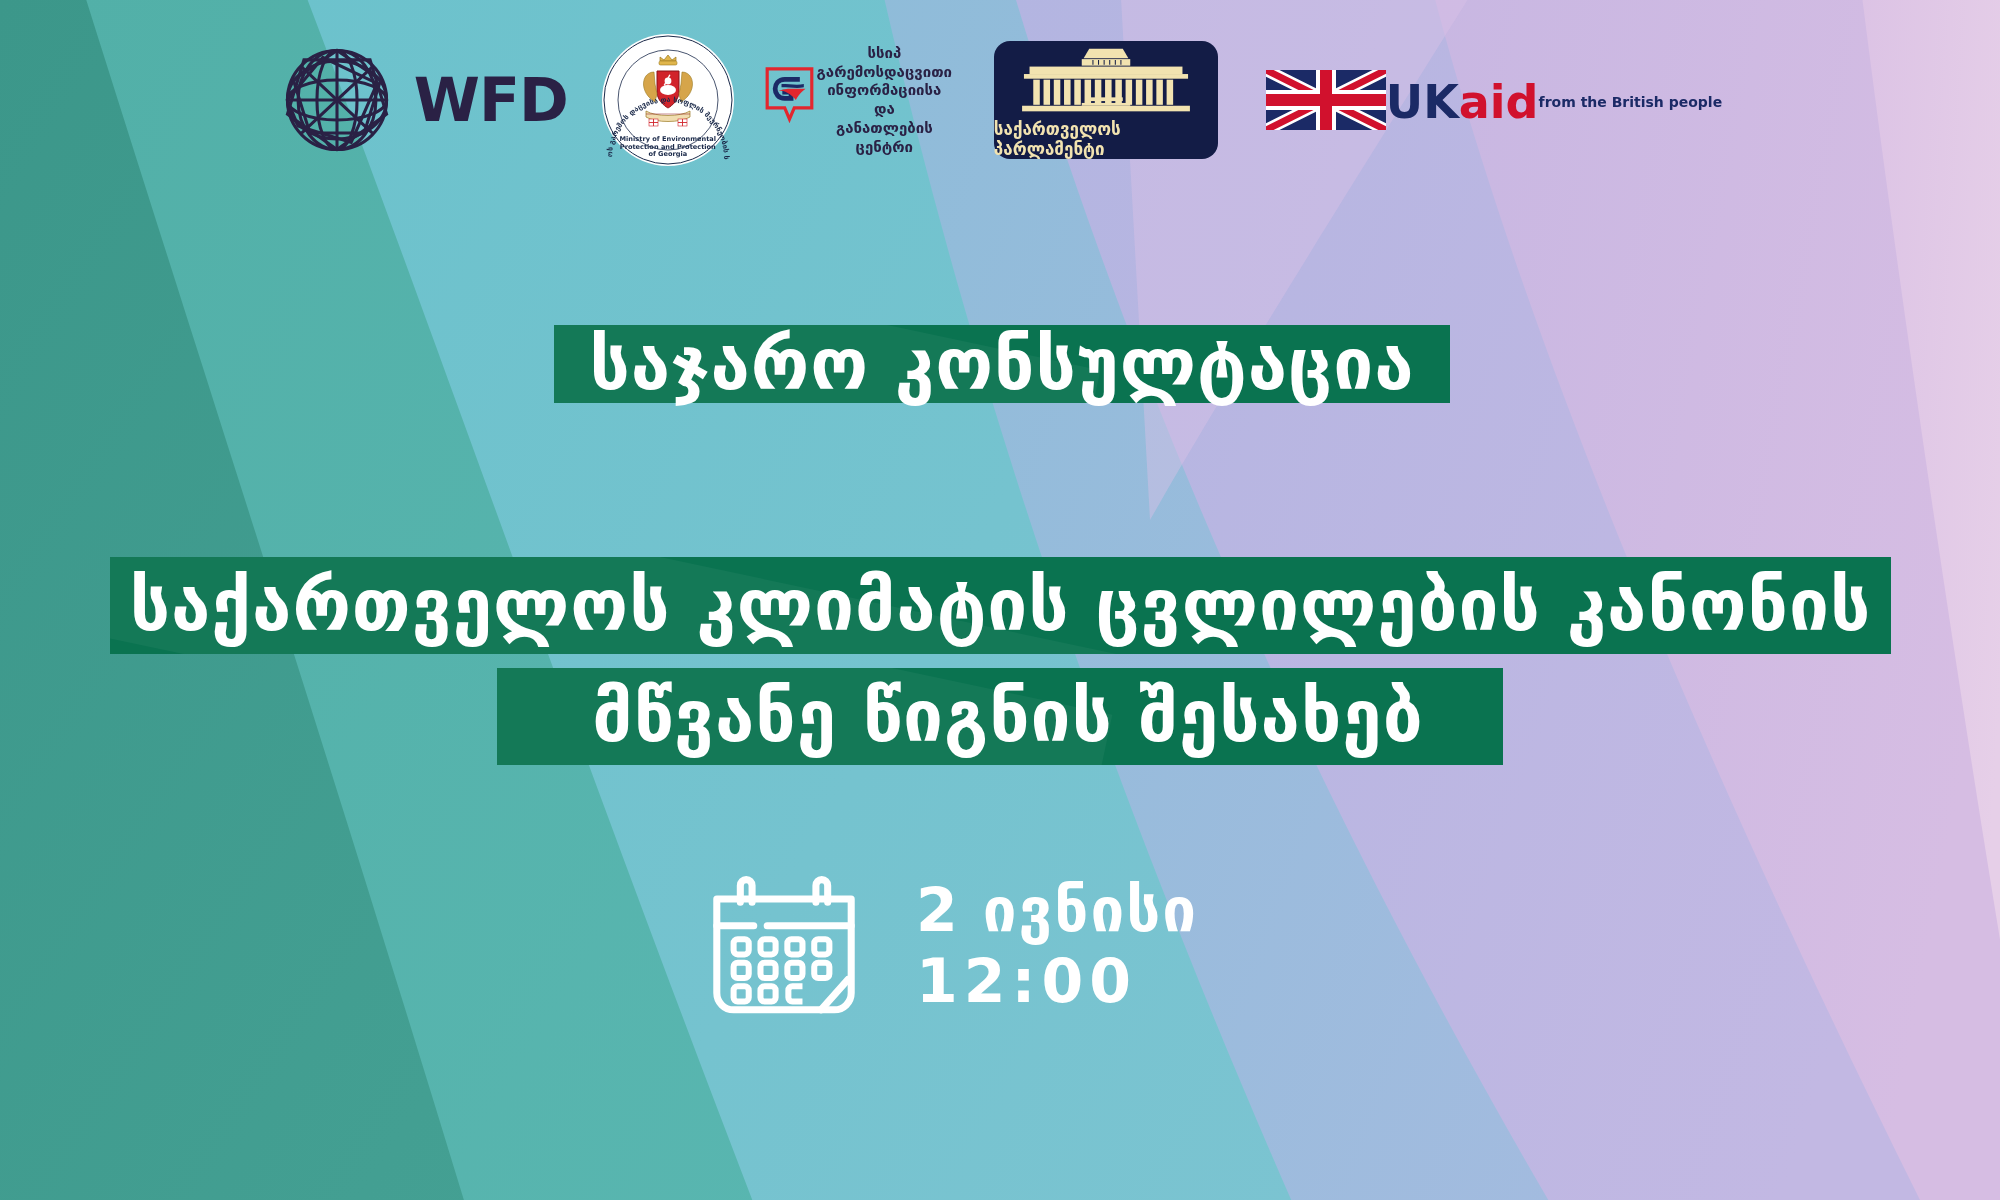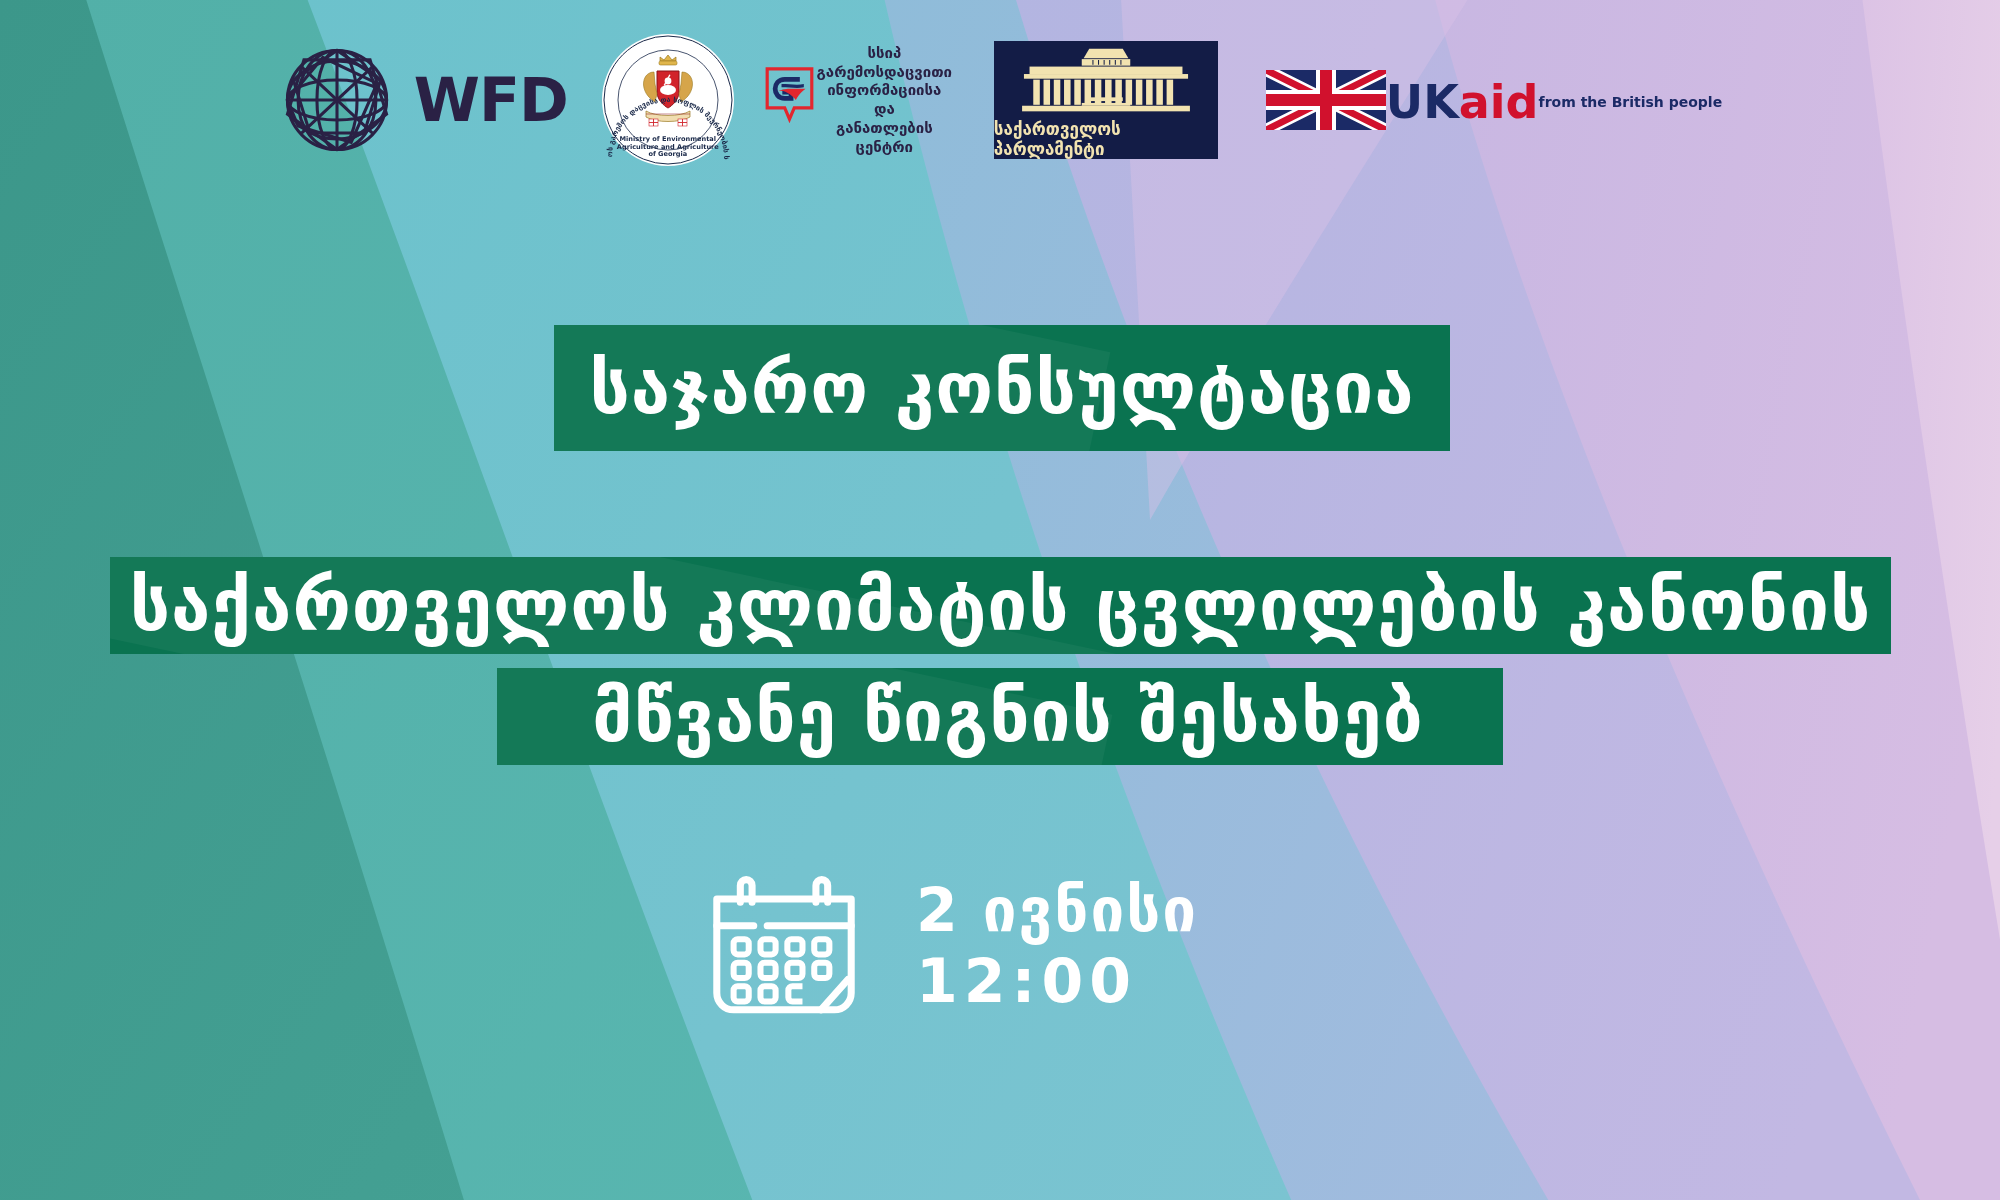--- a/index.html
+++ b/index.html
@@ -75,21 +75,21 @@
   .eiec-mark { width:64px; height:74px; margin-bottom:8px; }
   .eiec-text {
     font-family:"DejaVu Sans","Liberation Sans",sans-serif;
     font-size: 15px; line-height:1.25; color:#2a2145; text-align:center; font-weight:600;
   }
 
   
   .parliament {
     width: 224px; height: 118px; background:#131c46;
     display:flex; flex-direction:column; align-items:center; justify-content:flex-start;
-    margin-right: 48px; padding-top:6px; box-sizing:border-box;
+    margin-right: 48px; padding-top:6px; box-sizing:border-box;border-radius:16px;
   }
   .parliament-label {
     color:#f2e3b0; font-size:17px; font-weight:600; margin-top:3px; letter-spacing:0px;
   }
 
   
   .ukaid { display:flex; flex-direction:row; align-items:center; }
   .ukflag { width:120px; height:60px; }
   .ukaid-word { font-size:46px; font-weight:700; line-height:1; margin-top:4px; }
   .ukaid-word .uk { color:#1b2a66; }
@@ -113,21 +113,21 @@
   }
   .banner .shine::after{
     content:""; position:absolute; top:-40%; left:-20%;
     width:80%; height:200%;
     background: rgba(255,255,255,0.045);
     transform: rotate(12deg);
   }
   .banner > span { position: relative; }
 
   #banner-title {
-    left: 554px; top: 325px; width: 896px; height: 126px;
+    left: 554px; top: 325px; width: 896px; height: 78px;
     font-size: 71px; letter-spacing: 1px;
   }
   #banner-sub1 {
     left: 110px; top: 557px; width: 1781px; height: 97px;
     font-size: 71px; letter-spacing: 1px;
   }
   #banner-sub2 {
     left: 497px; top: 668px; width: 1006px; height: 97px;
     font-size: 71px; letter-spacing: 1px; padding-left: 16px;
   }
@@ -248,21 +248,21 @@
 
         <defs>
           <path id="ringpath" d="M 66,124 m -56,0 a 56,56 0 1,1 112,0" fill="none"></path>
         </defs>
         <text font-size="7.1" font-weight="bold" fill="#1b2a4a" font-family="DejaVu Sans, sans-serif">
           <textPath href="#ringpath" startOffset="50%" text-anchor="middle">საქართველოს გარემოს დაცვისა და სოფლის მეურნეობის სამინისტრო</textPath>
         </text>
       </svg>
       <div class="ministry-sub">
         <div>Ministry of Environmental</div>
-        <div>Agriculture and Agriculture</div>
+        <div>Protection and Protection</div>
         <div>of Georgia</div>
       </div>
     </div>
 
     <div class="logo-slot eiec">
       <svg class="eiec-mark" viewBox="0 0 64 74">
         <path d="M4,3 H60 V52 H38 L32,66 L26,52 H4 Z" fill="none" stroke="#e3262e" stroke-width="4"></path>
         <path d="M42,16 H26 C18,16 14,22 14,28 C14,34 18,40 26,40 H34 V32 H26" fill="none" stroke="#1b2a66" stroke-width="6" stroke-linecap="square"></path>
         <path d="M18,30 C26,30 34,34 40,42 C44,34 50,30 52,28 L30,28 Z" fill="#e3262e"></path>
         <path d="M22,26 C32,26 42,28 50,26 L50,22 C42,24 32,22 22,22 Z" fill="#1b2a66"></path>

